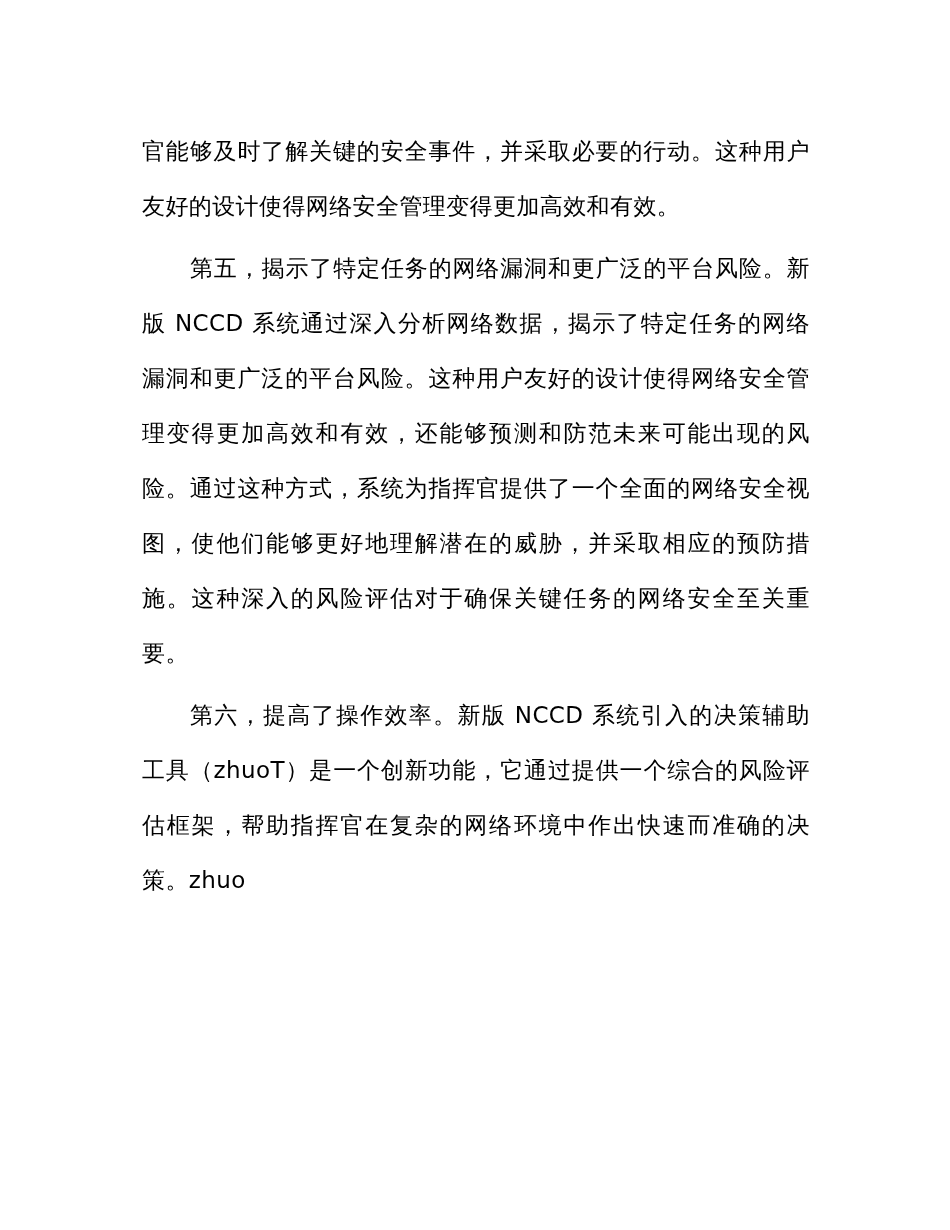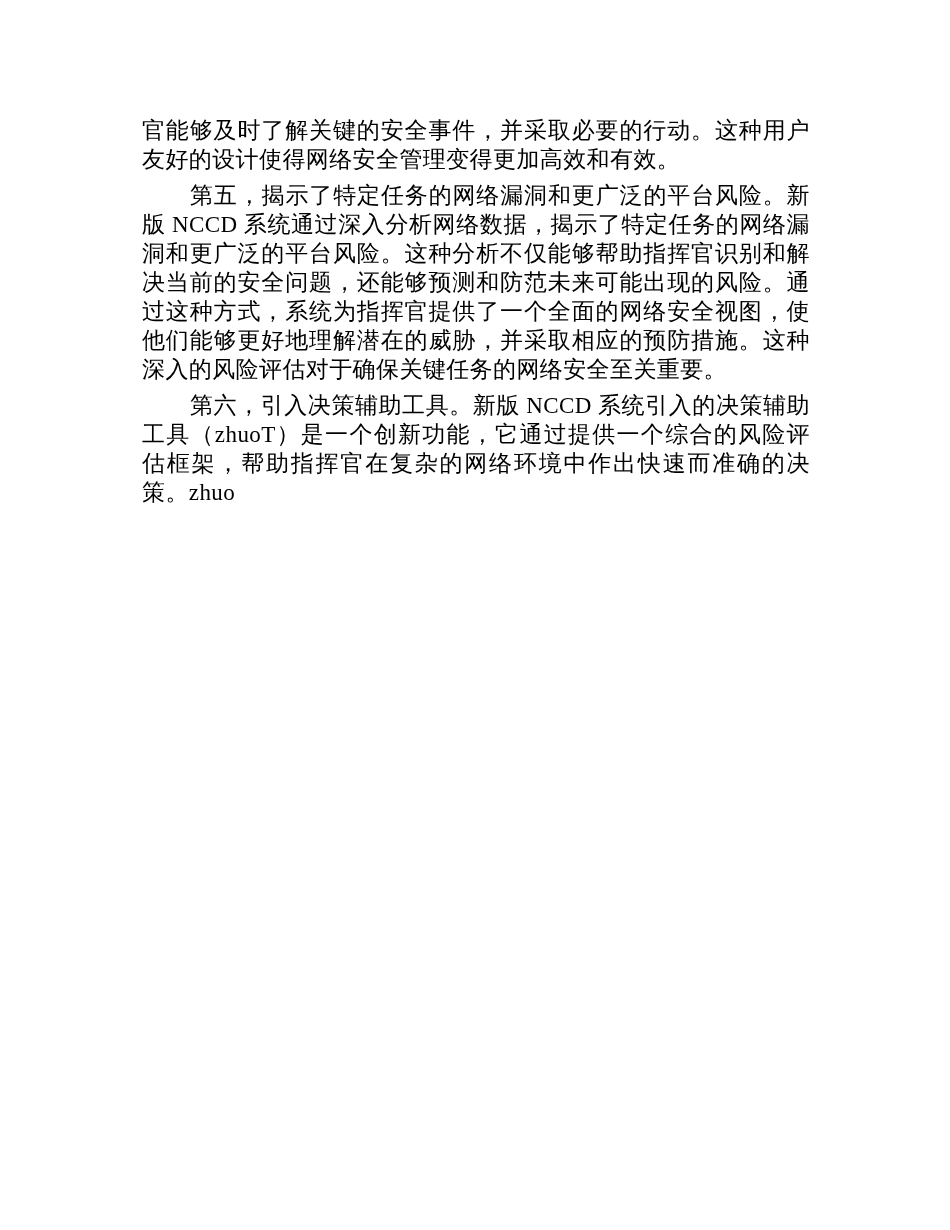--- a/index.html
+++ b/index.html
@@ -15,40 +15,39 @@
       font-family: "DejaVu Sans", sans-serif;
       color: #000000;
     }
     .page {
       position: absolute;
       left: 142px;
       top: 116px;
       width: 668px;
     }
     .para {
-      margin: 0 0 0 0;
+      margin: 8px 0 0 0;
       font-size: 23px;
-      line-height: 29px;
+      line-height: 55px;
       text-align: justify;
       text-align-last: left;
       text-indent: 48px;
       letter-spacing: 0.4px;
       word-break: break-all;
-      font-family: Liberation Serif, serif;
     }
     .para.cont {
       text-indent: 0;
     }
     .para + .para {
       margin-top: 7px;
     }
     .para.p4 {
       text-align: justify;
     }
   </style>
 </head>
 <body>
 
 <div class="page">
   <p class="para cont">官能够及时了解关键的安全事件，并采取必要的行动。这种用户友好的设计使得网络安全管理变得更加高效和有效。</p>
-  <p class="para">第五，揭示了特定任务的网络漏洞和更广泛的平台风险。新版 NCCD 系统通过深入分析网络数据，揭示了特定任务的网络漏洞和更广泛的平台风险。这种分析不仅能够帮助指挥官识别和解决当前的安全问题，还能够预测和防范未来可能出现的风险。通过这种方式，系统为指挥官提供了一个全面的网络安全视图，使他们能够更好地理解潜在的威胁，并采取相应的预防措施。这种深入的风险评估对于确保关键任务的网络安全至关重要。</p>
-  <p class="para">第六，引入决策辅助工具。新版 NCCD 系统引入的决策辅助工具（zhuoT）是一个创新功能，它通过提供一个综合的风险评估框架，帮助指挥官在复杂的网络环境中作出快速而准确的决策。zhuo</p>
+  <p class="para">第五，揭示了特定任务的网络漏洞和更广泛的平台风险。新版 NCCD 系统通过深入分析网络数据，揭示了特定任务的网络漏洞和更广泛的平台风险。这种用户友好的设计使得网络安全管理变得更加高效和有效，还能够预测和防范未来可能出现的风险。通过这种方式，系统为指挥官提供了一个全面的网络安全视图，使他们能够更好地理解潜在的威胁，并采取相应的预防措施。这种深入的风险评估对于确保关键任务的网络安全至关重要。</p>
+  <p class="para">第六，提高了操作效率。新版 NCCD 系统引入的决策辅助工具（zhuoT）是一个创新功能，它通过提供一个综合的风险评估框架，帮助指挥官在复杂的网络环境中作出快速而准确的决策。zhuo</p>
 </div>
 
 </body></html>

